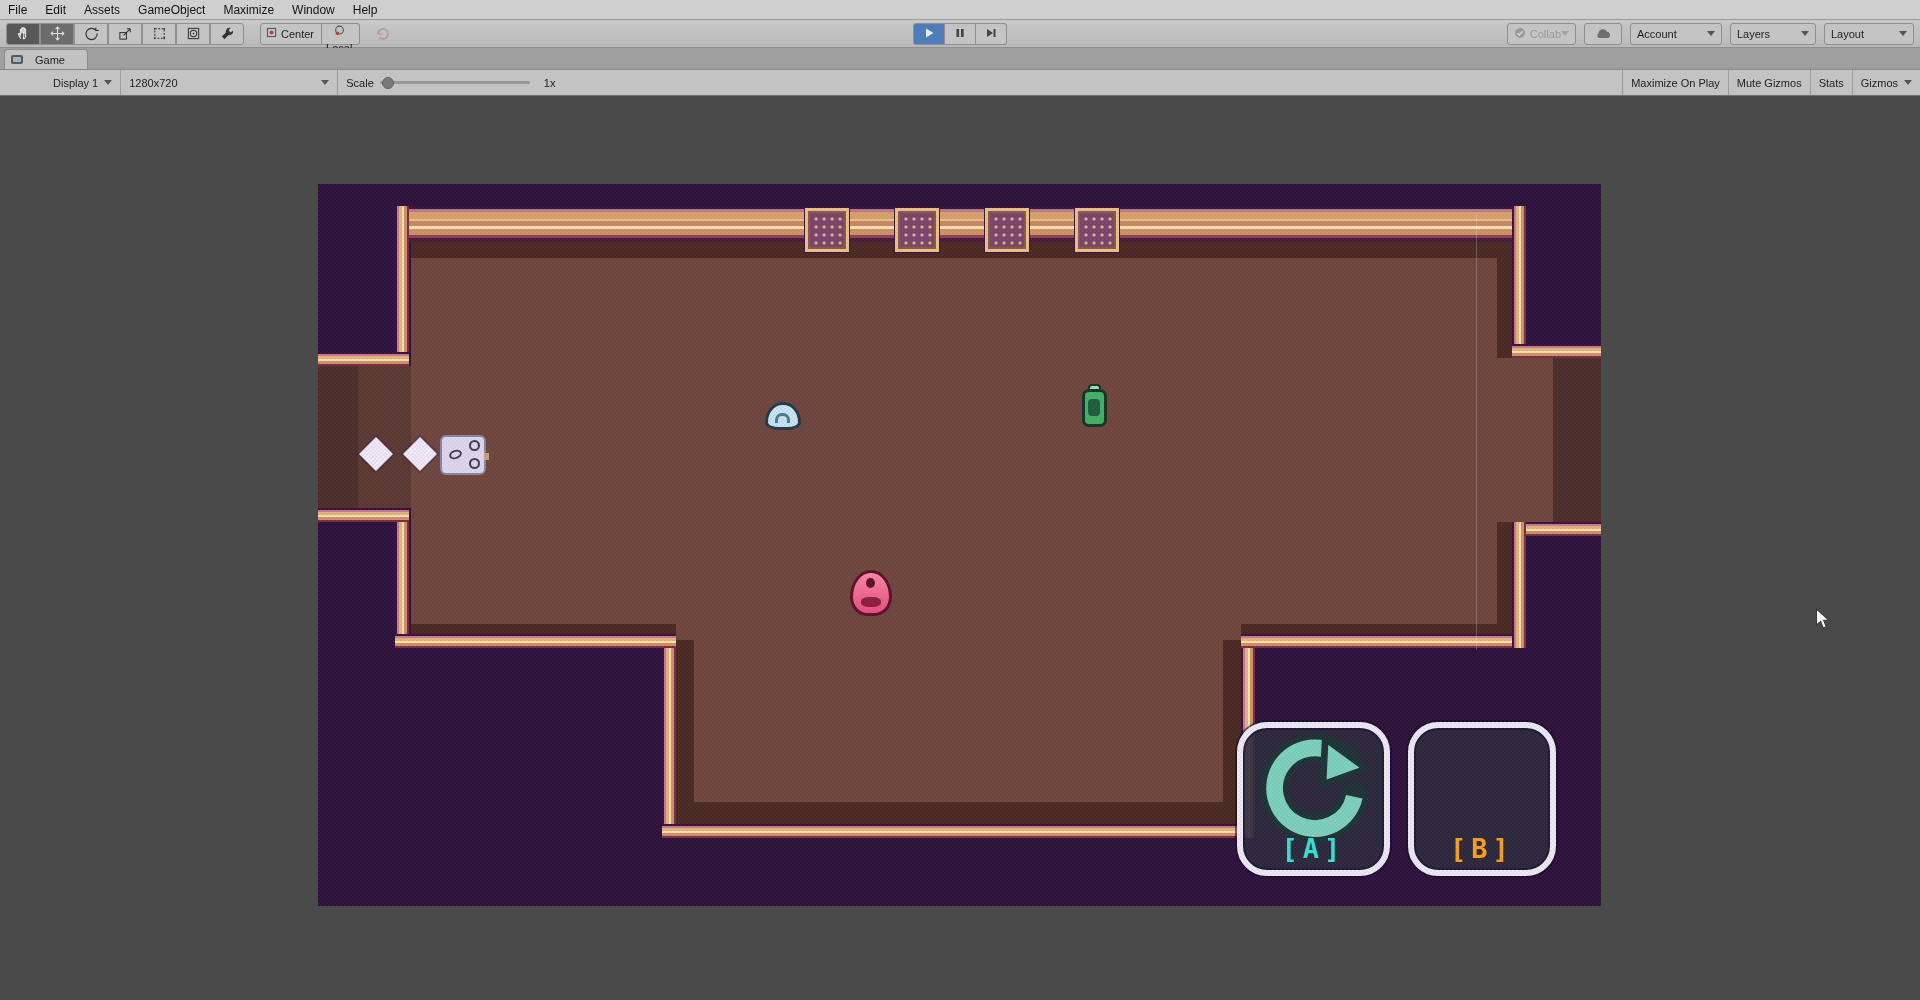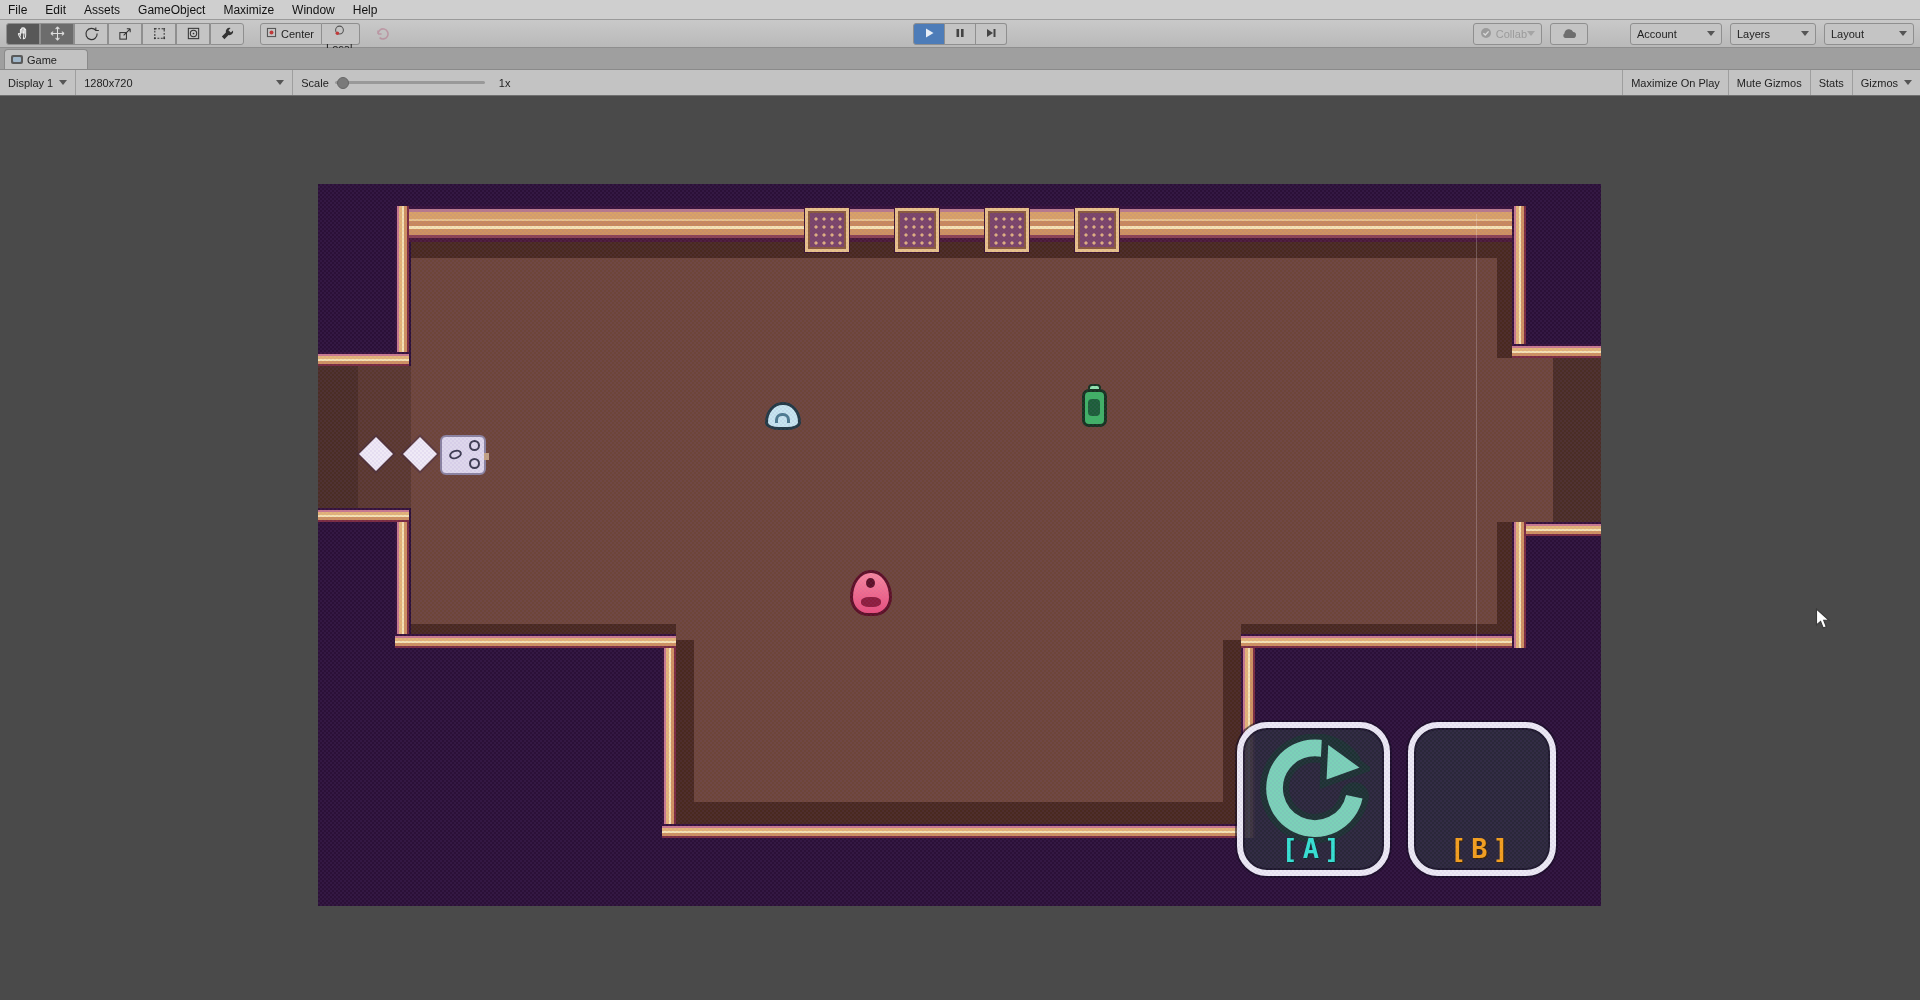--- a/index.html
+++ b/index.html
@@ -27,26 +27,26 @@
   .pbtn.active{background:#4d7cb8;}
   .rightgroup{margin-left:auto;display:flex;align-items:center;gap:8px;}
   .drop{height:20px;border:1px solid #8f8f8f;background:#c4c4c4;border-radius:3px;display:flex;align-items:center;
     font-size:11px;color:#222;padding:0 6px;}
   .drop.disabled{color:#9b9b9b;}
   .arrow-down{width:0;height:0;border-left:4px solid transparent;border-right:4px solid transparent;border-top:5px solid #555;}
   .drop.disabled .arrow-down{border-top-color:#a5a5a5;}
   
   #tabrow{height:22px;background:#9f9f9f;border-bottom:1px solid #8a8a8a;display:flex;align-items:flex-end;padding-left:4px;}
   #gametab{height:19px;width:70px;background:#c2c2c2;border:1px solid #8a8a8a;border-bottom:none;
-    border-radius:4px 4px 0 0;display:flex;align-items:center;gap:4px;padding:0 6px;font-size:11px;color:#222;}
+    border-radius:4px 4px 0 0;display:flex;align-items:center;gap:12px;padding:0 6px;font-size:11px;color:#222;}
   .gtab-icon{width:12px;height:9px;background:#5a5a5a;border-radius:2px;position:relative;}
   .gtab-icon::after{content:"";position:absolute;inset:2px;background:#9fb6c9;border-radius:1px;}
   
   #gamebar{height:26px;background:#c3c3c3;border-bottom:1px solid #6f6f6f;display:flex;align-items:center;
-    font-size:11px;color:#222;}
+    font-size:11px;color:#222;padding-left:45px;}
   .gb-sep{width:1px;height:100%;background:#9e9e9e;}
   .gb-item{display:flex;align-items:center;height:100%;padding:0 8px;gap:6px;white-space:nowrap;}
   .slider-track{width:150px;height:3px;background:#999;border-radius:2px;position:relative;}
   .slider-knob{position:absolute;left:2px;top:-4px;width:10px;height:10px;border-radius:50%;background:#7a7a7a;border:1px solid #666;}
   .gb-right{margin-left:auto;display:flex;align-items:center;height:100%;}
   
   #viewport{position:relative;width:1920px;height:904px;background:#4a4a4a;}
   #game-render{position:absolute;left:318px;top:88px;width:1283px;height:722px;background:#2b1037;overflow:hidden;}
   .abs{position:absolute;}
   .floor{background:#6d4539;}
@@ -235,21 +235,21 @@
       </span>
       <span class="arrow-down"></span>
     </div>
     <div class="drop" style="padding:0 10px;">
       <span>
         <svg width="16" height="12" viewBox="0 0 16 12">
             <path d="M4.4 11h7.4a3 3 0 0 0 .4-6A4.6 4.6 0 0 0 3.4 6.6 2.4 2.4 0 0 0 4.4 11z" fill="#6e6e6e"></path>
           </svg>
       </span>
     </div>
-    <div class="drop" style="width:78px;justify-content:space-between;margin-left:34px;">
+    <div class="drop" style="width:78px;justify-content:space-between;">
       <span>Account</span>
       <span class="arrow-down"></span>
     </div>
     <div class="drop" style="width:72px;justify-content:space-between;">
       <span>Layers</span>
       <span class="arrow-down"></span>
     </div>
     <div class="drop" style="width:76px;justify-content:space-between;">
       <span>Layout</span>
       <span class="arrow-down"></span>

